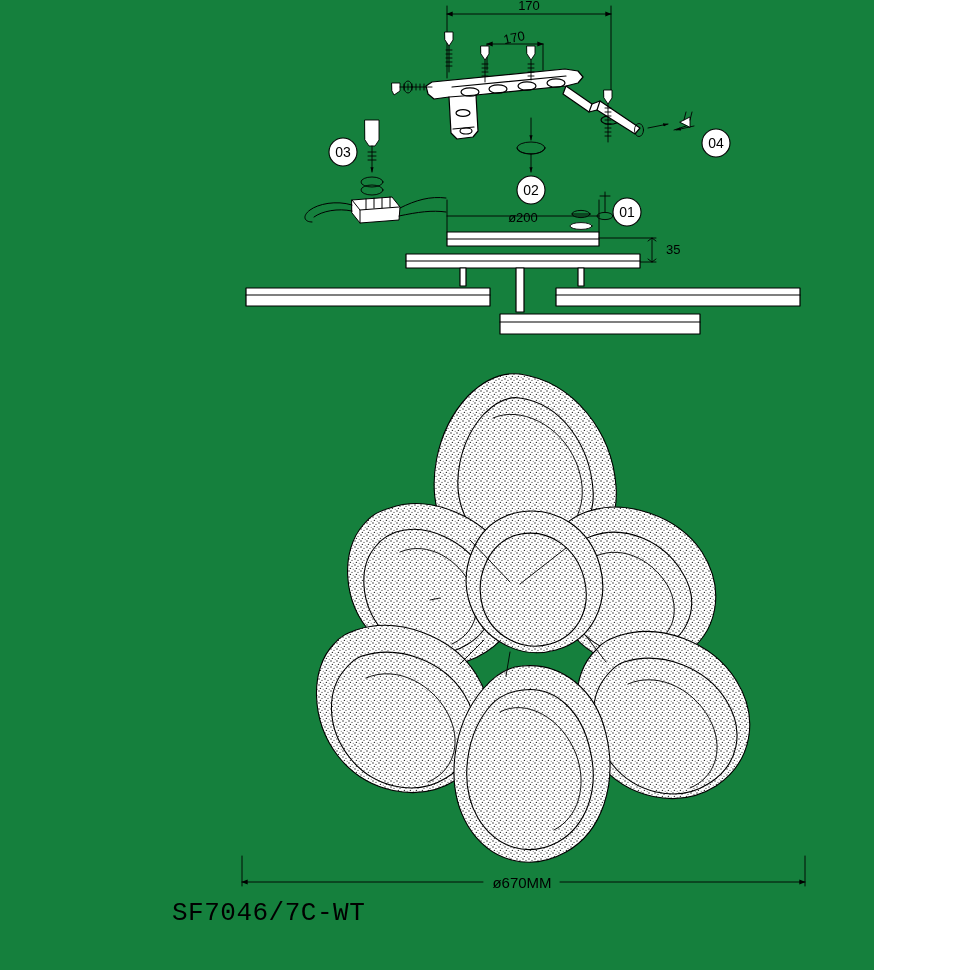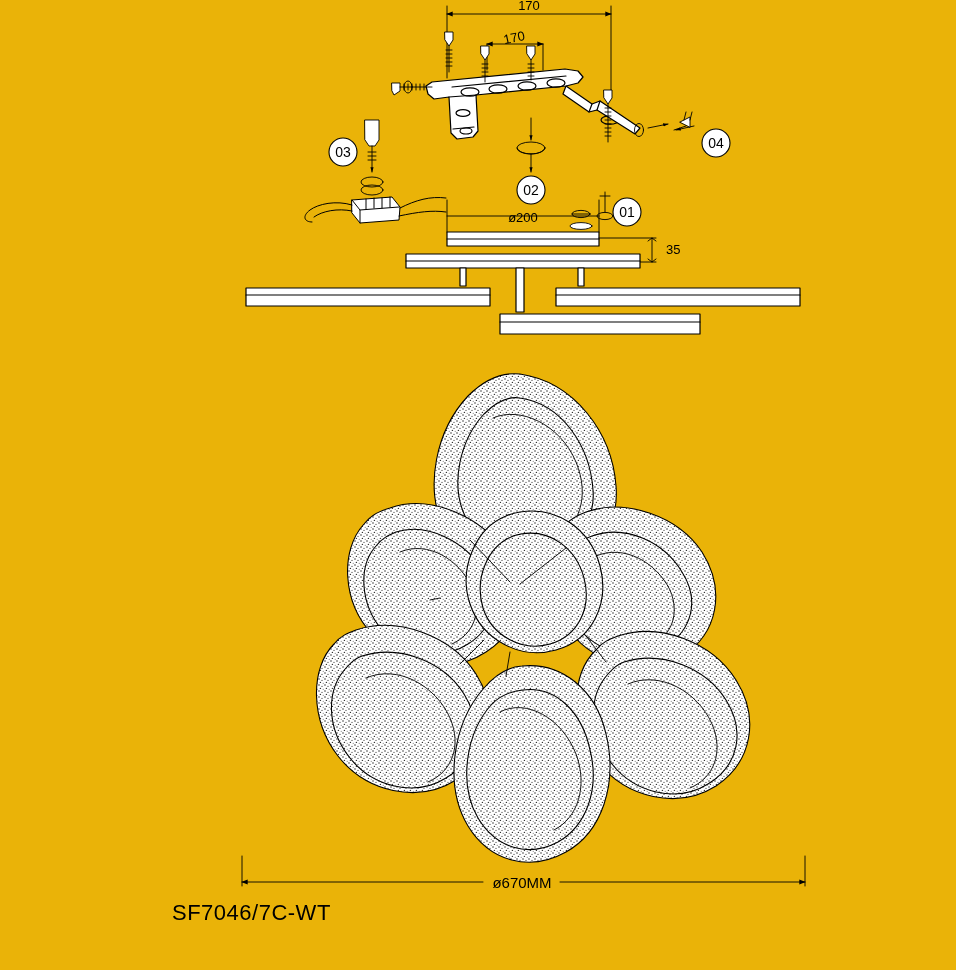--- a/index.html
+++ b/index.html
@@ -6,46 +6,47 @@
     margin: 0;
     padding: 0;
     background: #ffffff;
   }
   body {
     font-family: "Liberation Sans", sans-serif;
     color: #000000;
   }
   #page {
     position: relative;
-    width: 956px;
+    width: 874px;
     height: 970px;
-    background: #eab308;
+    background: #15803d;
     overflow: hidden;
   }
   #diagram {
     position: absolute;
     left: 0;
     top: 0;
     width: 970px;
     height: 970px;
   }
   .dim-text, .callout-text, .model-text {
     font-family: "Liberation Sans", sans-serif;
   }
   #model-block {
     position: absolute;
     left: 172px;
     top: 898px;
     width: 420px;
   }
   .model-line {
-    font-size: 22px;
+    font-size: 26px;
     letter-spacing: 0.5px;
     line-height: 30px;
     white-space: pre;
+    font-family: Liberation Mono, monospace;
   }
 </style>
 </head>
 <body>
 
 <div id="page">
 
   <svg id="diagram" viewBox="0 0 970 970">
     <defs>
 

